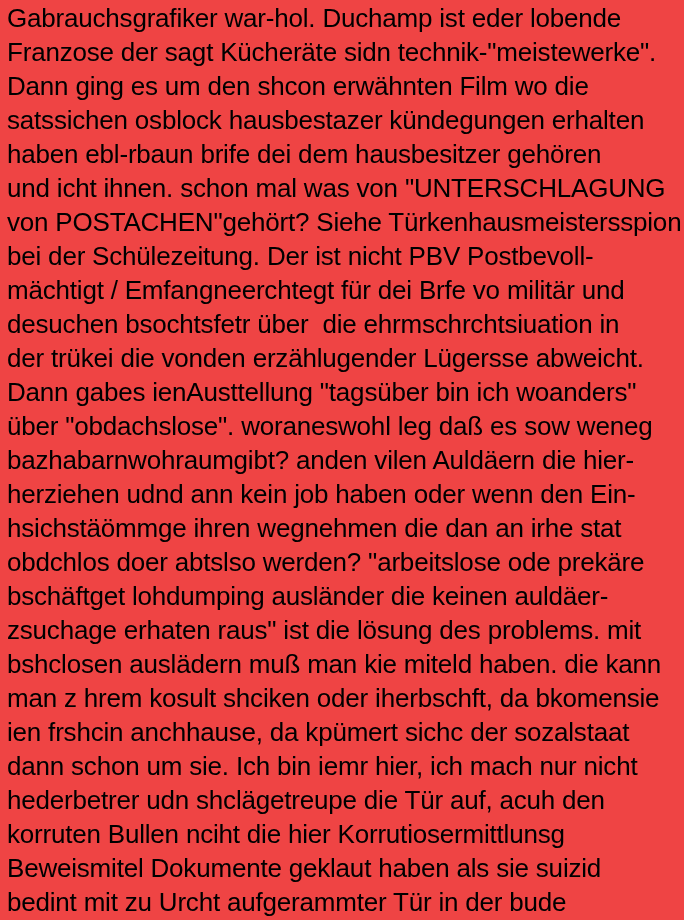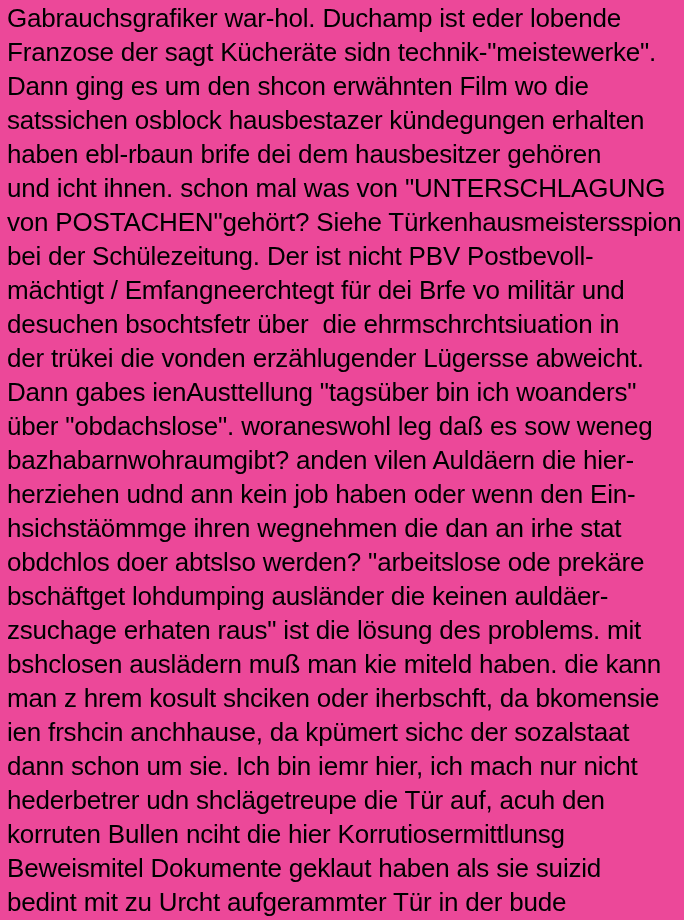--- a/index.html
+++ b/index.html
@@ -4,21 +4,21 @@
 <style>
   html, body {
     margin: 0;
     padding: 0;
     background: #ffffff;
   }
   .page {
     position: relative;
     width: 684px;
     height: 920px;
-    background: #ec4899;
+    background: #ef4444;
     overflow: hidden;
     box-sizing: border-box;
   }
   .text-body {
     position: absolute;
     top: 1px;
     left: 7px;
     right: 0;
     color: #000000;
     font-family: "Liberation Sans", "DejaVu Sans", sans-serif;

